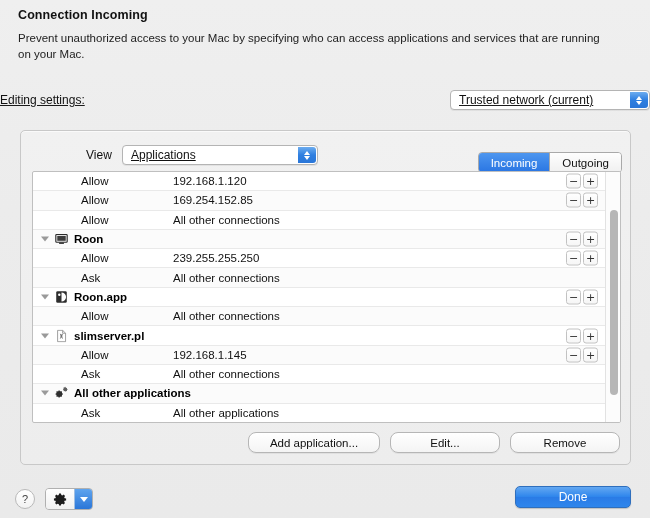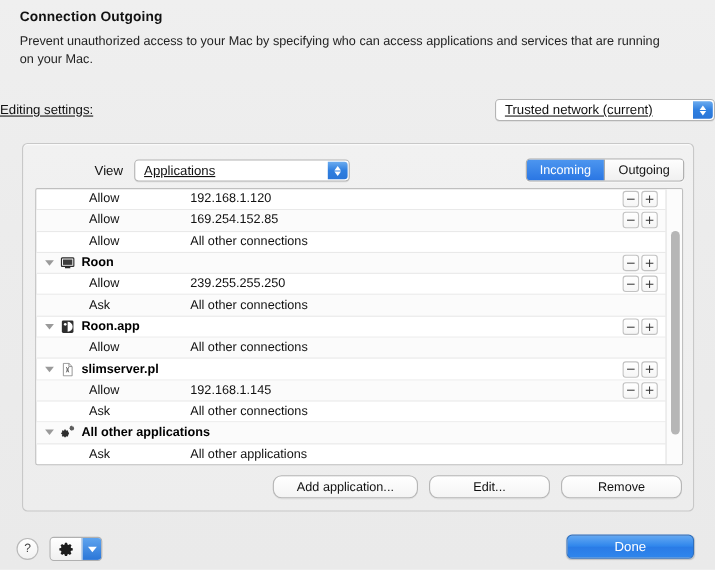--- a/index.html
+++ b/index.html
@@ -124,21 +124,21 @@
   #view-popup {
     position: absolute;
     left: 101px;
     top: 1px;
     width: 196px;
     text-decoration: underline;
   }
   #seg {
     position: absolute;
     right: 10px;
-    top: 0px;
+    top: 8px;
     display: flex;
     height: 21px;
     border-radius: 4px;
     overflow: hidden;
     border: 1px solid #a9a9a9;
     box-sizing: border-box;
     box-shadow: 0 1px 0 rgba(255,255,255,.7);
   }
   .seg-btn {
     display: flex;
@@ -357,21 +357,21 @@
     justify-content: center;
     font-size: 12px;
     box-sizing: border-box;
     box-shadow: 0 1px 1px rgba(0,0,0,.18);
   }
 </style>
 </head>
 <body>
 
 <div id="header">
-  <div id="title">Connection Outgoing</div>
+  <div id="title">Connection Incoming</div>
   <div id="subtitle">Prevent unauthorized access to your Mac by specifying who can access applications and services that are running on your Mac.</div>
 </div>
 
 <div id="editing-row">
   <span id="editing-label">Editing settings:</span>
   <span class="popup" id="editing-popup" style="width:200px;">
     <span>Trusted network (current)</span>
     <span class="stepper">
       <i class="up"></i>
         <i class="dn"></i>

